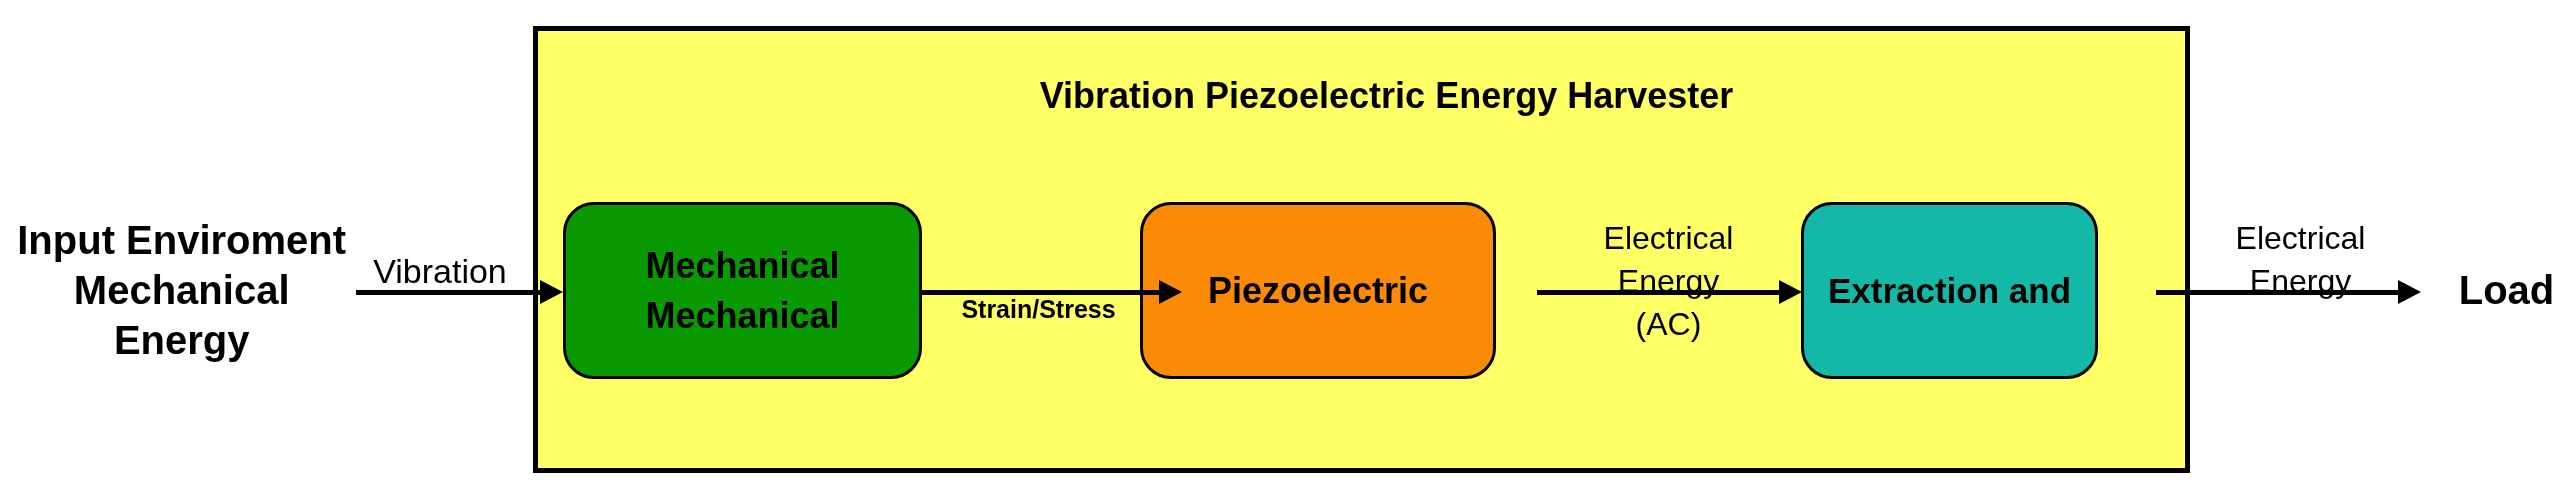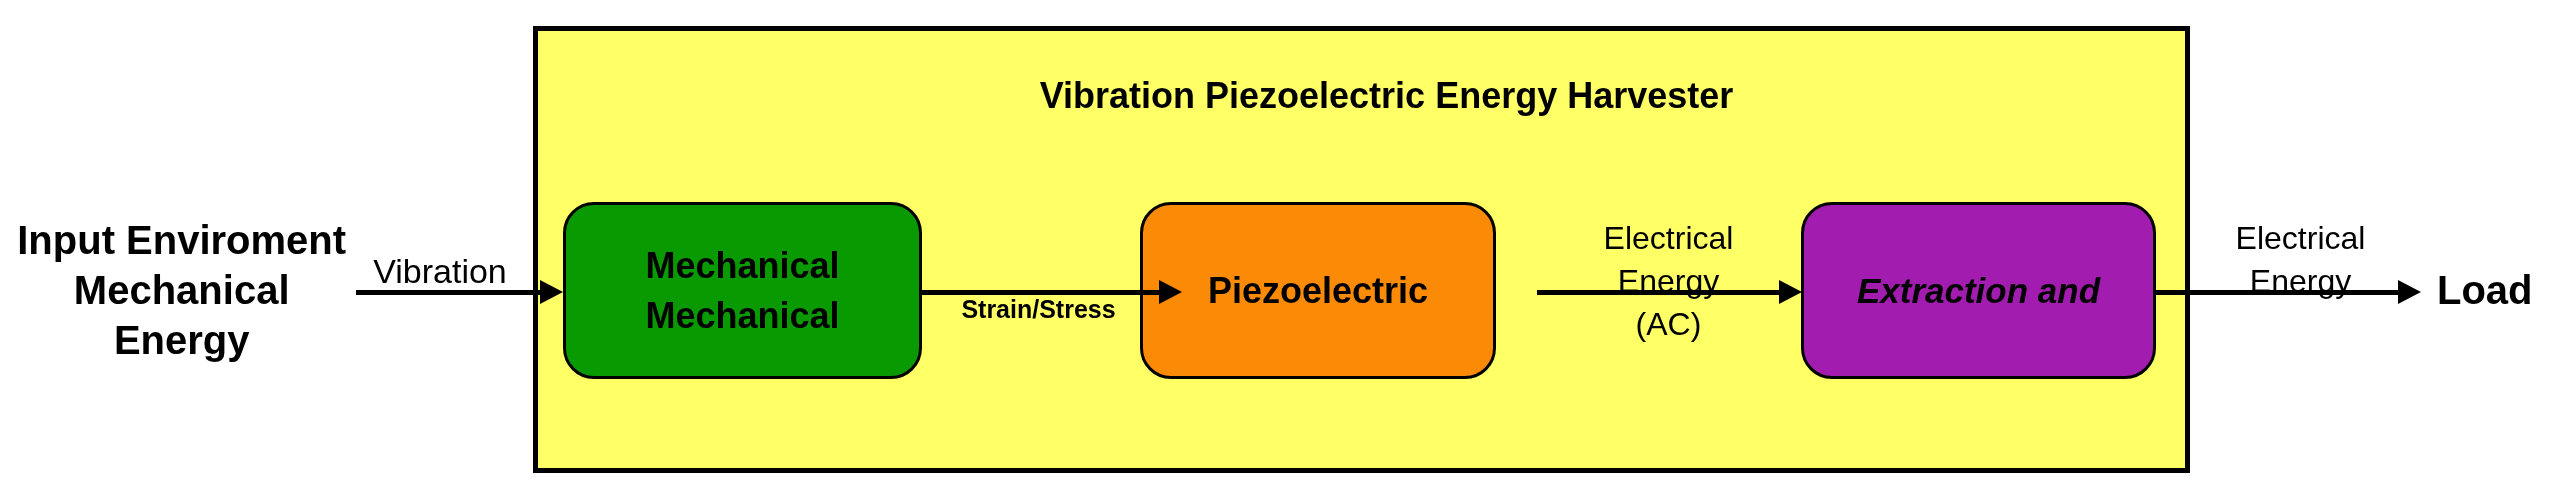--- a/index.html
+++ b/index.html
@@ -56,21 +56,21 @@
     align-items: center;
     text-align: center;
     font-weight: bold;
     font-size: 36px;
     line-height: 50px;
     z-index: 3;
     white-space: nowrap;
   }
   .block-green  { left: 563px;  width: 359px; background: #089a00; }
   .block-orange { left: 1140px; width: 356px; background: #fb8b06; }
-  .block-blue   { left: 1801px; width: 355px; background: #a21caf; font-size: 35px; font-style: italic; }
+  .block-blue   { left: 1801px; width: 297px; background: #14b8a6; font-size: 35px; }
 
   
   .arrow {
     position: absolute;
     top: 290px;
     height: 4.5px;
     background: #000000;
     z-index: 4;
   }
   .arrow .head {
@@ -125,21 +125,21 @@
     font-weight: bold;
     z-index: 2;
   }
 
   
   .load-text {
     position: absolute;
     left: 2437px;
     top: 268px;
     width: 139px;
-    text-align: left;
+    text-align: center;
     font-size: 40px;
     font-weight: bold;
     line-height: 45px;
     z-index: 2;
     white-space: nowrap;
   }
 </style>
 </head>
 <body>
 

